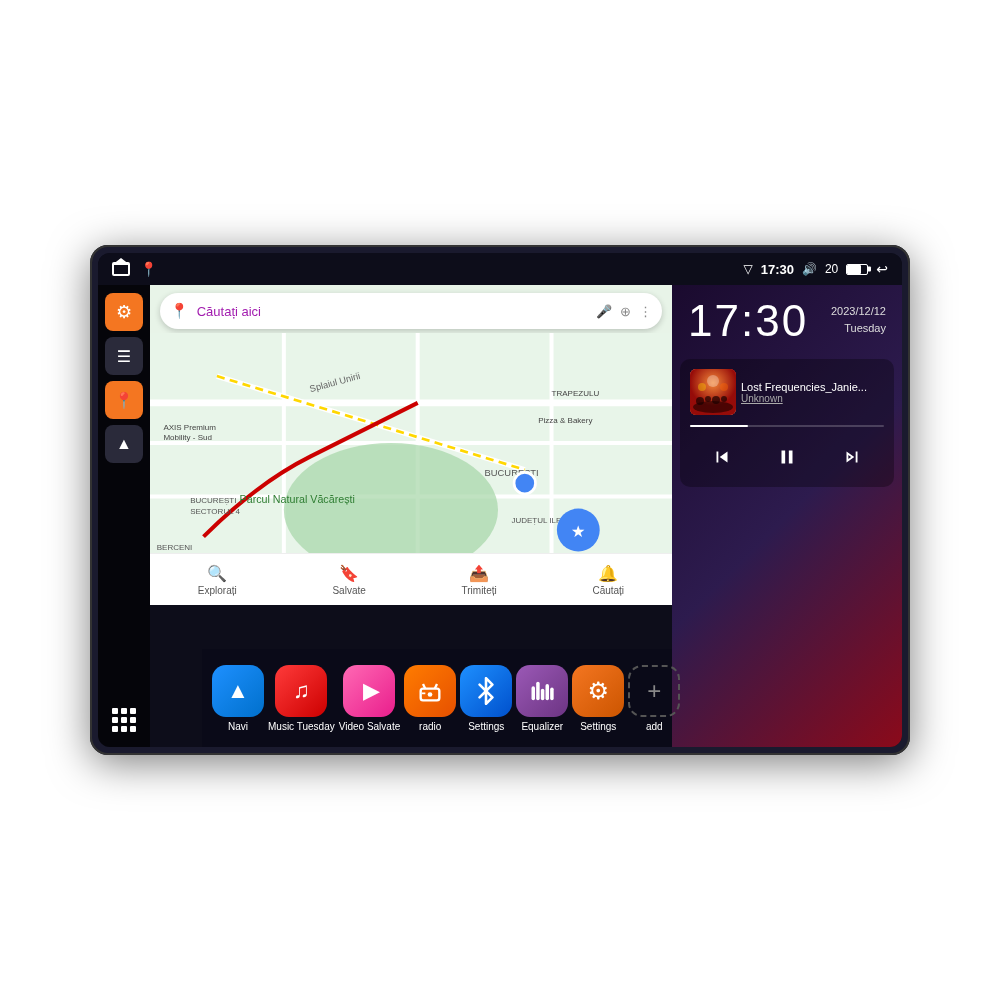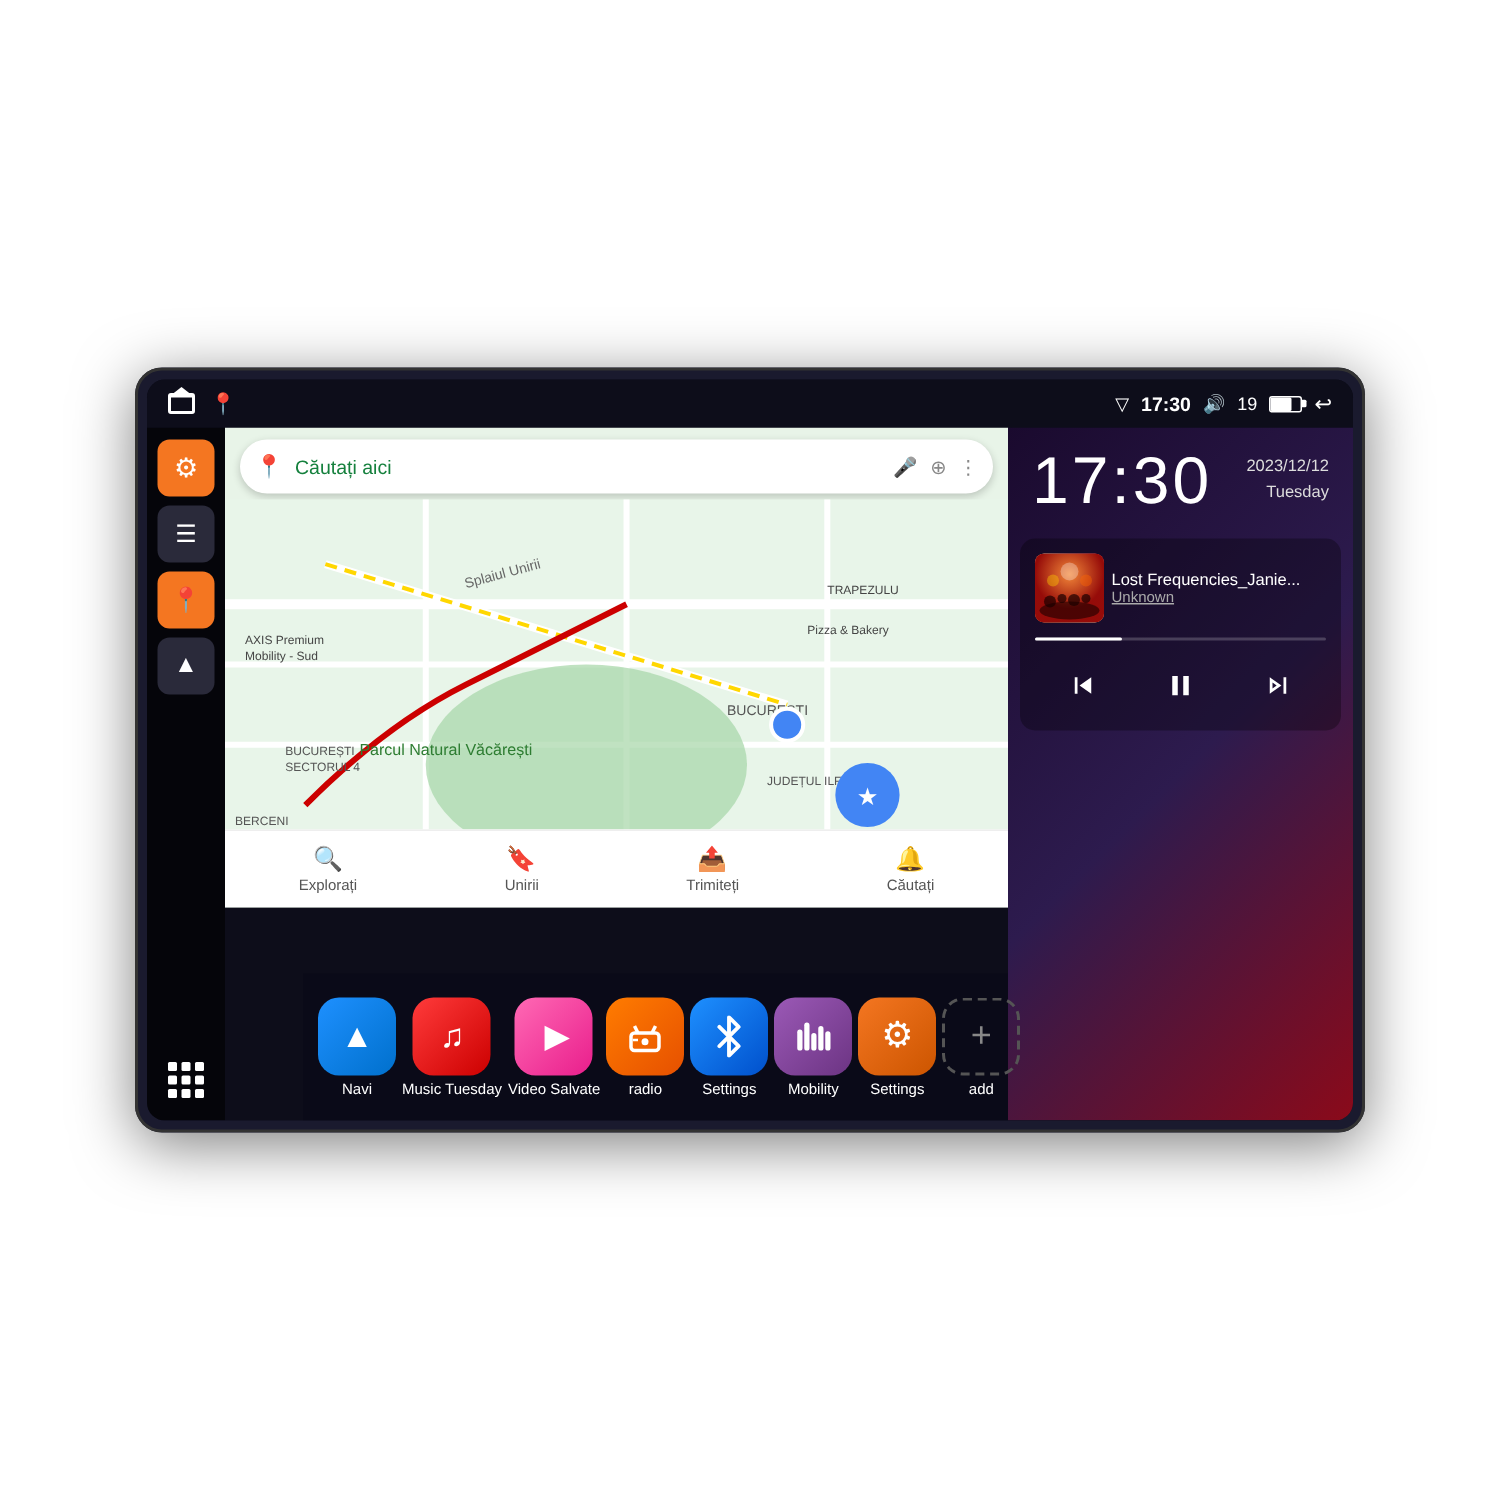--- a/index.html
+++ b/index.html
@@ -146,21 +146,21 @@
       background: #fff;
       border-radius: 20px;
       display: flex;
       align-items: center;
       padding: 0 10px;
       gap: 8px;
       box-shadow: 0 2px 6px rgba(0,0,0,0.2);
     }
     .map-search-text {
       flex: 1;
-      color: #15803d;
+      color: #a21caf;
       font-size: 13px;
     }
     .map-icon-pin { font-size: 14px; color: #4285f4; }
 
     
     .map-bottom-nav {
       position: absolute;
       bottom: 0; left: 0; right: 0;
       height: 52px;
       background: #fff;
@@ -357,21 +357,21 @@
 
     <div class="status-bar">
       <div class="status-left">
         <div class="icon-home"></div>
         <span class="map-icon-pin">📍</span>
       </div>
       <div class="status-right">
         <span style="font-size:12px;">▽</span>
         <span style="font-weight:bold; font-size:13px;">17:30</span>
         <span>🔊</span>
-        <span>19</span>
+        <span>20</span>
         <div class="battery-icon">
           <div class="battery-fill"></div>
         </div>
         <span style="font-size:14px; color:#fff; cursor:pointer;">↩</span>
       </div>
     </div>
 
     <div class="main-content">
 
       <div class="sidebar">
@@ -458,21 +458,21 @@
             </svg>
           </div>
 
           <div class="map-bottom-nav">
             <div class="map-nav-item">
               <span class="map-nav-icon">🔍</span>
               <span class="map-nav-label">Explorați</span>
             </div>
             <div class="map-nav-item">
               <span class="map-nav-icon">🔖</span>
-              <span class="map-nav-label">Unirii</span>
+              <span class="map-nav-label">Salvate</span>
             </div>
             <div class="map-nav-item">
               <span class="map-nav-icon">📤</span>
               <span class="map-nav-label">Trimiteți</span>
             </div>
             <div class="map-nav-item">
               <span class="map-nav-icon">🔔</span>
               <span class="map-nav-label">Căutați</span>
             </div>
           </div>
@@ -520,21 +520,21 @@
           <div class="app-item">
             <div class="app-icon purple-eq">
               <svg width="28" height="28" viewBox="0 0 24 24">
                 <rect x="3" y="8" width="3" height="12" rx="1.5" fill="white"></rect>
                 <rect x="7" y="4" width="3" height="16" rx="1.5" fill="white"></rect>
                 <rect x="11" y="10" width="3" height="10" rx="1.5" fill="white"></rect>
                 <rect x="15" y="6" width="3" height="14" rx="1.5" fill="white"></rect>
                 <rect x="19" y="9" width="3" height="11" rx="1.5" fill="white"></rect>
               </svg>
             </div>
-            <span class="app-label">Mobility</span>
+            <span class="app-label">Equalizer</span>
           </div>
           <div class="app-item">
             <div class="app-icon orange-settings">
               <span style="color:#fff; font-size:24px;">⚙</span>
             </div>
             <span class="app-label">Settings</span>
           </div>
           <div class="app-item">
             <div class="app-icon gray-add">
               <span style="color:#888; font-size:24px; line-height:1;">+</span>

